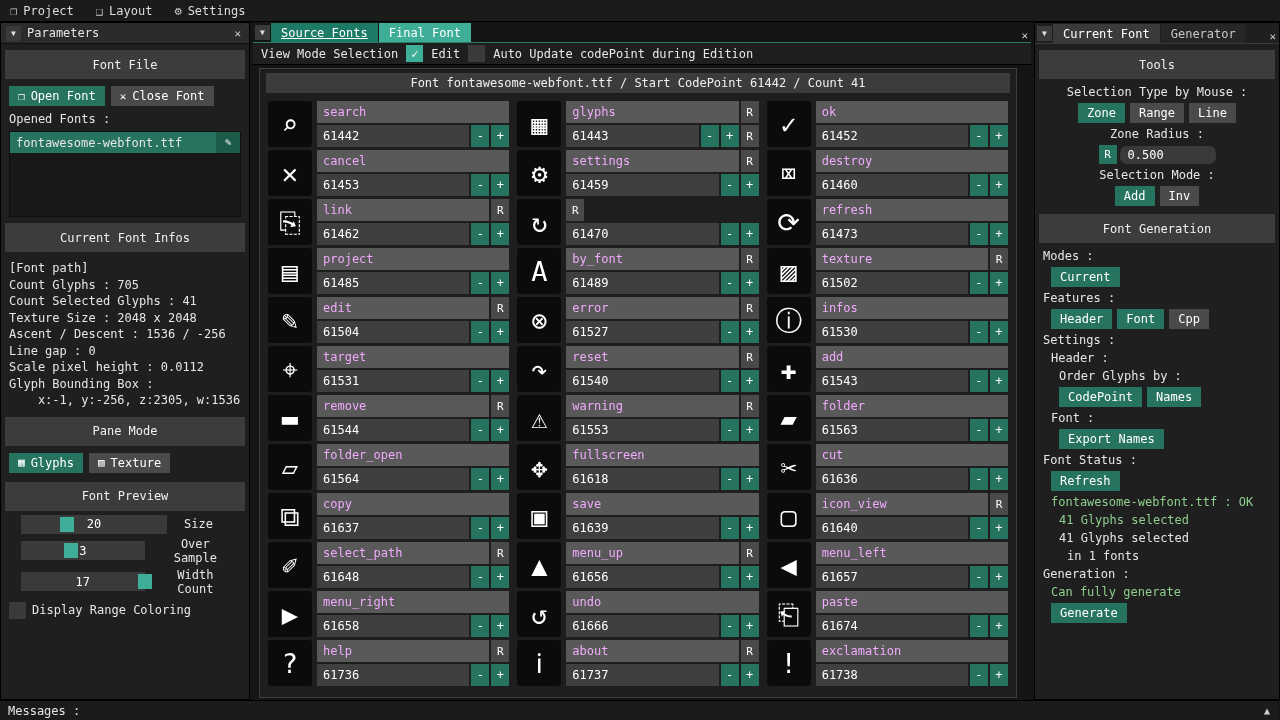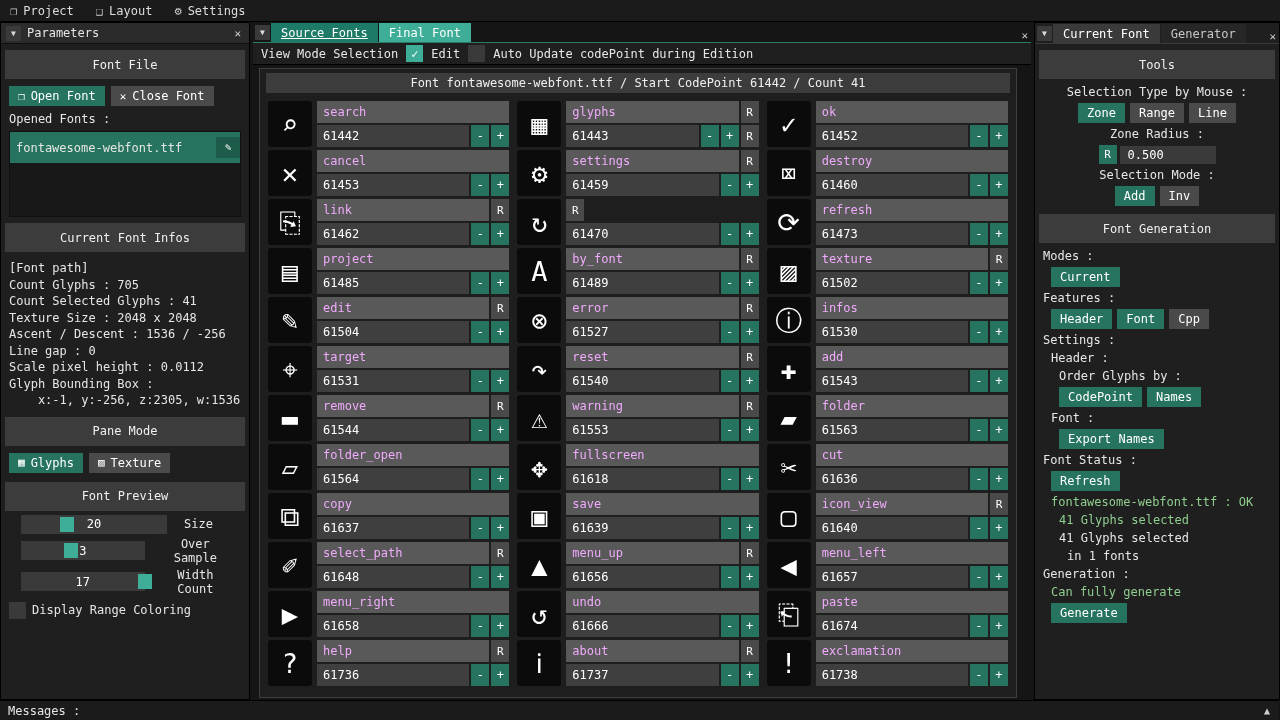--- a/index.html
+++ b/index.html
@@ -30,21 +30,21 @@
 
   .btn { background:#4a4a4a; color:#fff; border:none; padding:3px 9px; display:inline-flex;
     align-items:center; gap:6px; font-family:inherit; font-size:12px; cursor:default; }
   .btn.teal { background:#26745f; }
   .ic { font-size:11px; }
 
   .row-line { display:flex; gap:6px; padding:3px 8px; align-items:center; }
   .label-line { padding:3px 8px; }
 
   .font-list { margin:2px 8px 4px 8px; height:86px; background:#181818; border:1px solid #101010; }
-  .font-row { height:31px; background:#26745f; display:flex; align-items:center; padding:0 0 0 6px; }
+  .font-row { height:21px; background:#26745f; display:flex; align-items:center; padding:0 0 0 6px; }
   .edit-btn { margin-left:auto; width:24px; height:21px; background:#1d5b4b; color:#fff;
     display:flex; align-items:center; justify-content:center; font-size:11px; }
 
   .info-lines { padding:4px 8px 2px 8px; line-height:16.5px; white-space:pre; }
 
   .slider-row { display:flex; align-items:center; gap:17px; margin:3px 20px;text-align:center; }
   .slider { position:relative; width:146px; height:19px; background:#3a3a3a; }
   .slider .grab { position:absolute; top:2px; width:14px; height:15px; background:#3fae99; }
   .slider .val { position:absolute; left:0; top:0; width:100%; height:100%;
     display:flex; align-items:center; justify-content:center; color:#fff; }
@@ -82,21 +82,21 @@
   .step-btn { width:18px; background:#26745f; color:#fff; display:flex; align-items:center;
     justify-content:center; flex:0 0 auto; }
 
   .rp-center { text-align:center; padding:2px 0; }
   .btn-row { display:flex; justify-content:center; gap:5px; padding:2px 0; }
   .btn-row.left { justify-content:flex-start; }
   .rp-left { padding:2px 0 2px 8px; }
   .ind1 { padding-left:16px; } .ind2 { padding-left:24px; } .ind3 { padding-left:32px; }
   .green { color:#8fce8f; }
   .radius-row { display:flex; justify-content:center; gap:3px; padding:2px 0; align-items:center; }
-  .radius-field { width:96px; background:#3a3a3a; color:#fff; padding:2px 8px; }
+  .radius-field { width:96px; background:#3a3a3a; color:#fff; padding:2px 8px;border-radius:7px; }
   .r-teal { background:#26745f; }
 
   .statusbar { position:absolute; left:0; right:2px; bottom:0; height:20px; background:#1b1b1b;
     border-top:1px solid #000; display:flex; align-items:center; padding:0 8px; }
   .statusbar .scrollup { margin-left:auto; color:#cfcfcf; font-size:10px; }
 </style>
 </head>
 <body>
 
 <div class="menubar">

